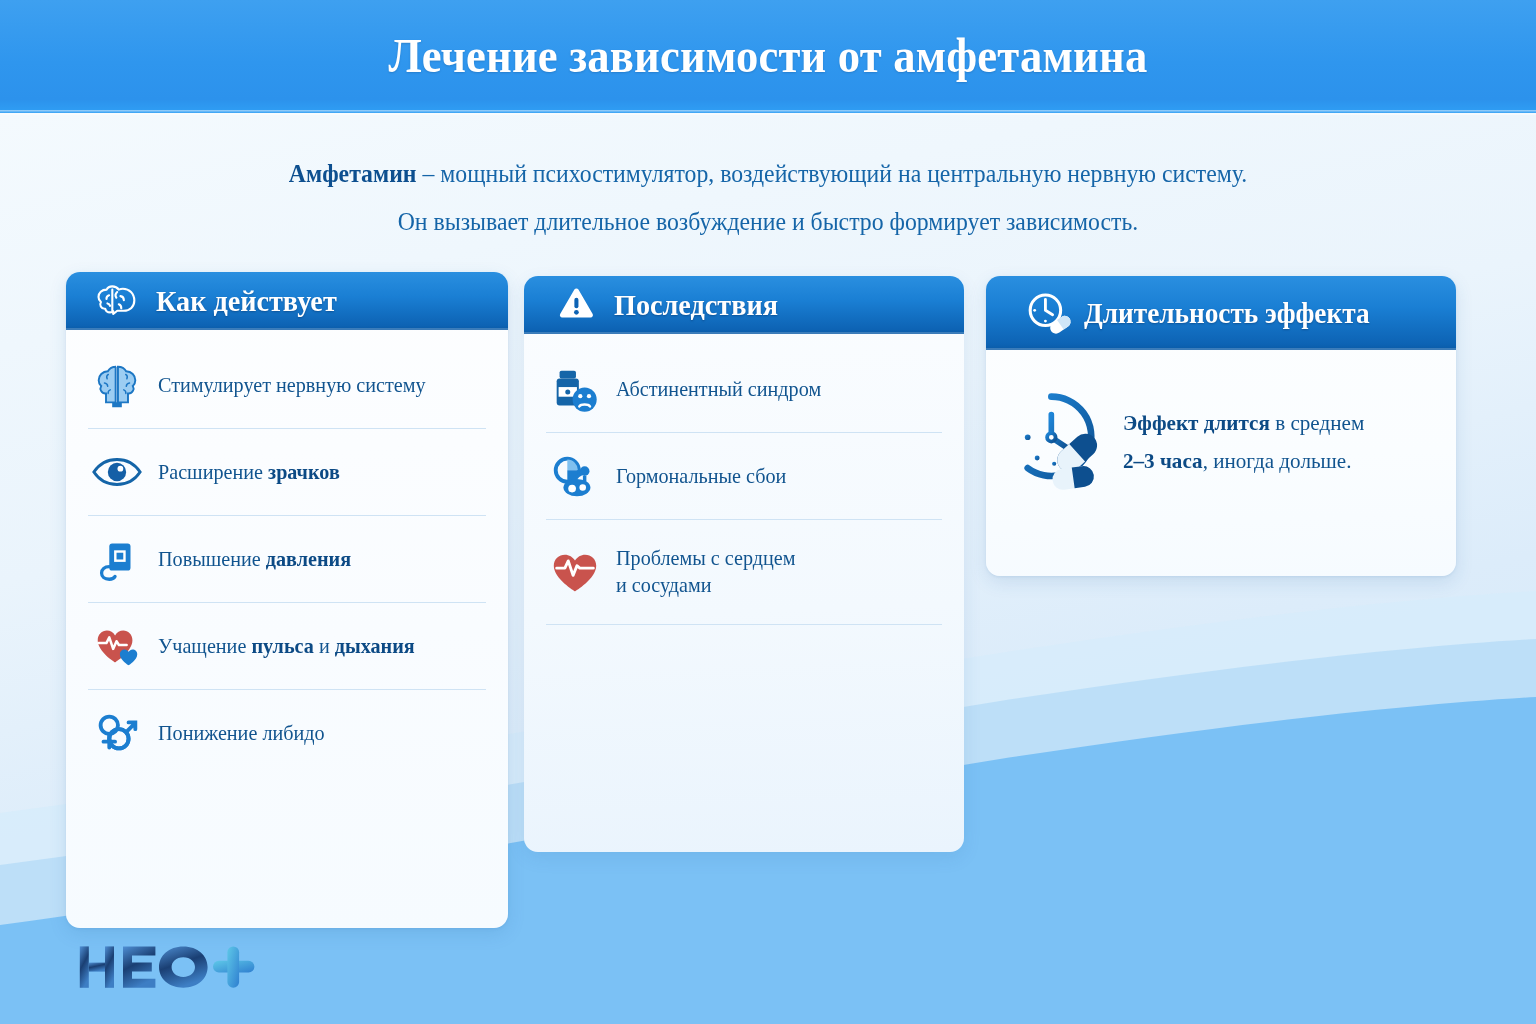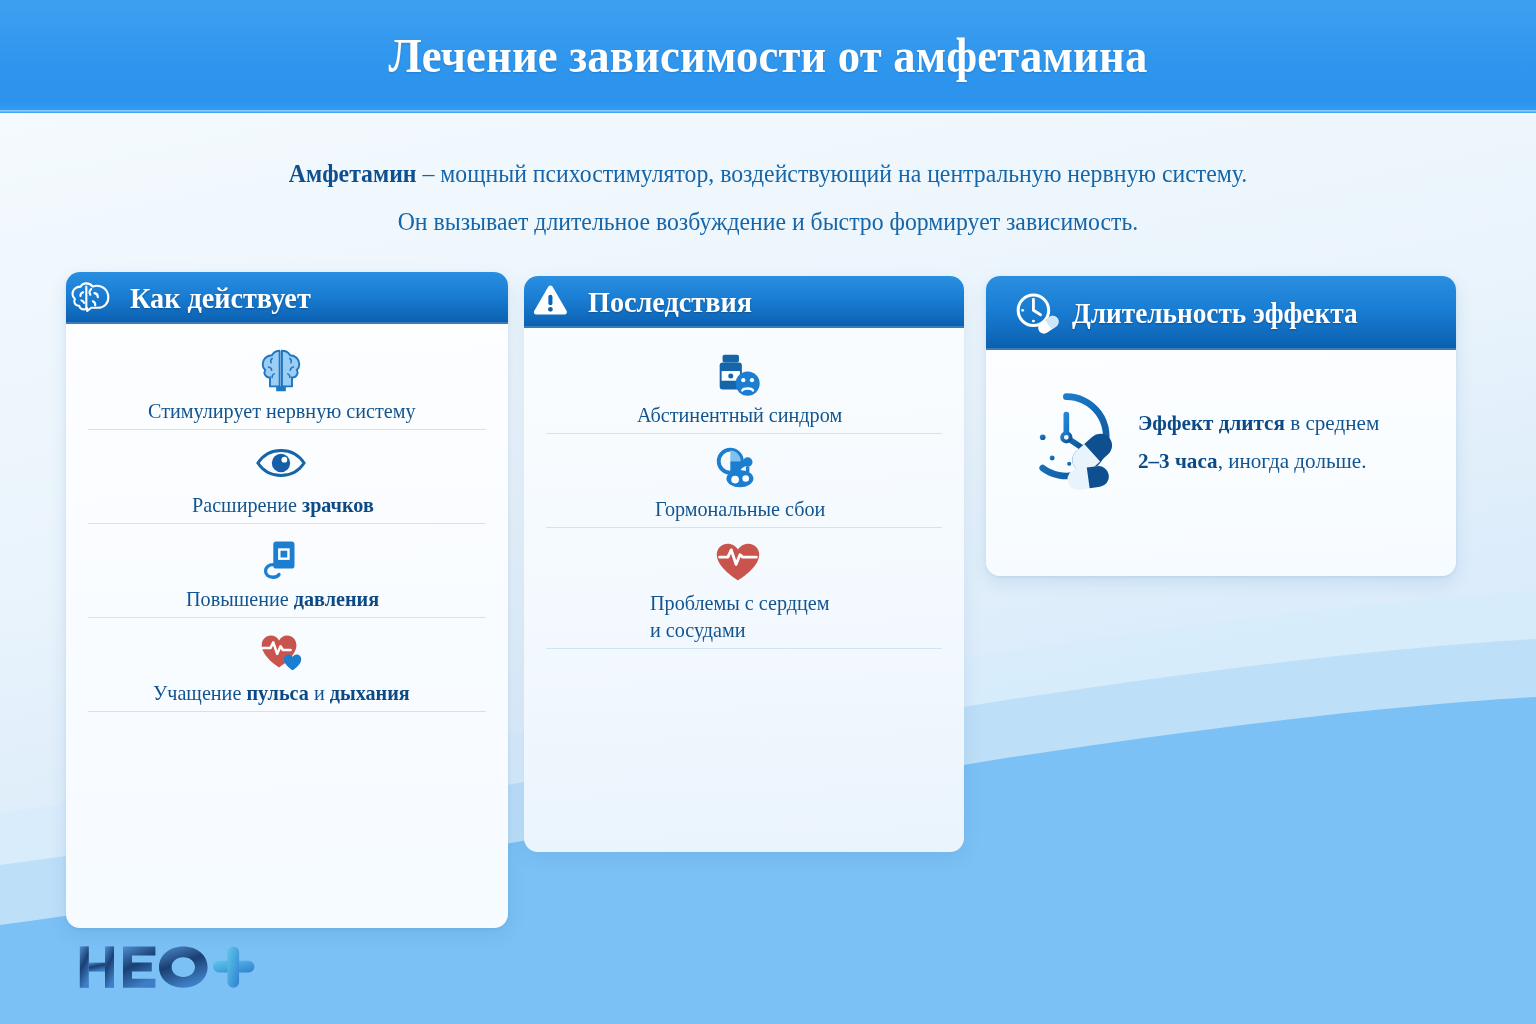--- a/index.html
+++ b/index.html
@@ -66,45 +66,45 @@
   }
   .card-1 { left: 66px;  top: 272px; width: 442px; height: 656px;
             background: linear-gradient(178deg,#fdfeff 0%, #f9fcff 55%, #f6fbff 100%); }
   .card-2 { left: 524px; top: 276px; width: 440px; height: 576px;
             background: linear-gradient(178deg,#fbfdff 0%, #f3f9fe 58%, #eaf4fd 100%);
             box-shadow: 0 6px 18px rgba(40,100,160,.10); }
   .card-3 { left: 986px; top: 276px; width: 470px; height: 300px;
             background: linear-gradient(178deg,#fdfeff 0%, #fafdff 60%, #f6fbff 100%); }
 
   .card-head {
-    position: relative; height: 52px;
+    position: relative; height: 58px;
     background: linear-gradient(180deg,#2a8fe0 0%, #1a7fd4 42%, #0d63b4 92%, #0a5aa6 100%);
     display: flex; align-items: center;
+    padding-left: 26px;
     box-shadow: inset 0 -2px 0 rgba(255,255,255,.20);
   }
-  .card-3 .card-head { height: 74px; padding-left: 22px; }
+  .card-3 .card-head { height: 74px; padding-left: 34px; }
   .card-head .hd-icon { width: 52px; height: 48px; flex: 0 0 auto; margin-right: 12px; }
   .card-3 .card-head .hd-icon { width: 58px; height: 52px; margin-right: 6px;}
   .card-head .hd-title {
     color: #ffffff; font-size: 30px; font-weight: bold;
     text-shadow: 0 1px 2px rgba(0,30,70,.35);
     transform: scaleX(.94); transform-origin: left center;
     white-space: nowrap;
   }
   .card-3 .card-head .hd-title { font-size: 29px; }
 
   .card-body { padding: 12px 22px 10px 22px; }
-  .card-3 .card-body { padding: 18px 20px; }
+  .card-3 .card-body { padding: 18px 5px; }
 
   .row {
     display: flex; align-items: center;
     min-height: 78px;
     border-bottom: 1px solid #cfe3f4;
     padding: 4px 0;
-    flex-direction: column;
   }
   .card-1 .row:last-child, .card-2 .row:last-child { }
   .row .ic { width: 58px; height: 58px; flex: 0 0 58px; margin-right: 12px;
              display:flex; align-items:center; justify-content:center; }
   .row .lbl {
     color: #11548f; font-size: 21px; line-height: 27px;
     transform: scaleX(.96); transform-origin: left center;
   }
   .row .lbl b { font-weight: bold; color: #0c4a85; }
   .row .lbl .sm { font-size: 19px; }
@@ -196,20 +196,34 @@
           <svg viewBox="0 0 56 56" width="54" height="54">
             <path d="M26 45S8 34 8 22c0-6 4.5-10 9.5-10 3.6 0 6.6 2 8.5 5 1.9-3 4.9-5 8.5-5 5 0 9.5 4 9.5 10 0 12-18 23-18 23z" fill="#c9534d"></path>
             <path d="M9 25h8l3-6 4 12 3.5-8 2.5 4h8" fill="none" stroke="#ffffff" stroke-width="2.6" stroke-linecap="round" stroke-linejoin="round"></path>
             <path d="M40 48s-9-5.5-9-11.5c0-3 2.3-5 4.8-5 1.8 0 3.3 1 4.2 2.5.9-1.5 2.4-2.5 4.2-2.5 2.5 0 4.8 2 4.8 5C49 42.5 40 48 40 48z" fill="#1c7ed0"></path>
           </svg>
         </span>
         <span class="lbl"><span>Учащение </span><b>пульса</b><span> и </span><b>дыхания</b></span>
       </div>
 
 
+      <div class="row" style="border-bottom:none;">
+        <span class="ic">
+          <svg viewBox="0 0 56 56" width="54" height="54">
+            <g fill="none" stroke="#1c7ed0" stroke-width="4" stroke-linecap="round">
+              <circle cx="20" cy="20" r="9"></circle>
+              <path d="M20 29v14M14 37h12"></path>
+              <circle cx="30" cy="34" r="10"></circle>
+              <path d="M37.5 27 46 18.5M40 17h7v7"></path>
+            </g>
+            <circle cx="30" cy="34" r="10" fill="none" stroke="#1c7ed0" stroke-width="4"></circle>
+          </svg>
+        </span>
+        <span class="lbl">Понижение либидо</span>
+      </div>
 
     </div>
   </div>
 
   <div class="card card-2">
     <div class="card-head">
       <svg class="hd-icon" viewBox="0 0 64 56">
         <path d="M30 9c1.1-1.9 3.9-1.9 5 0l17.5 30c1.1 1.9-.3 4.3-2.5 4.3H15c-2.2 0-3.6-2.4-2.5-4.3z" fill="#ffffff"></path>
         <rect x="30" y="19" width="5" height="13" rx="2.5" fill="#0d63b4"></rect>
         <circle cx="32.5" cy="37" r="2.9" fill="#0d63b4"></circle>

